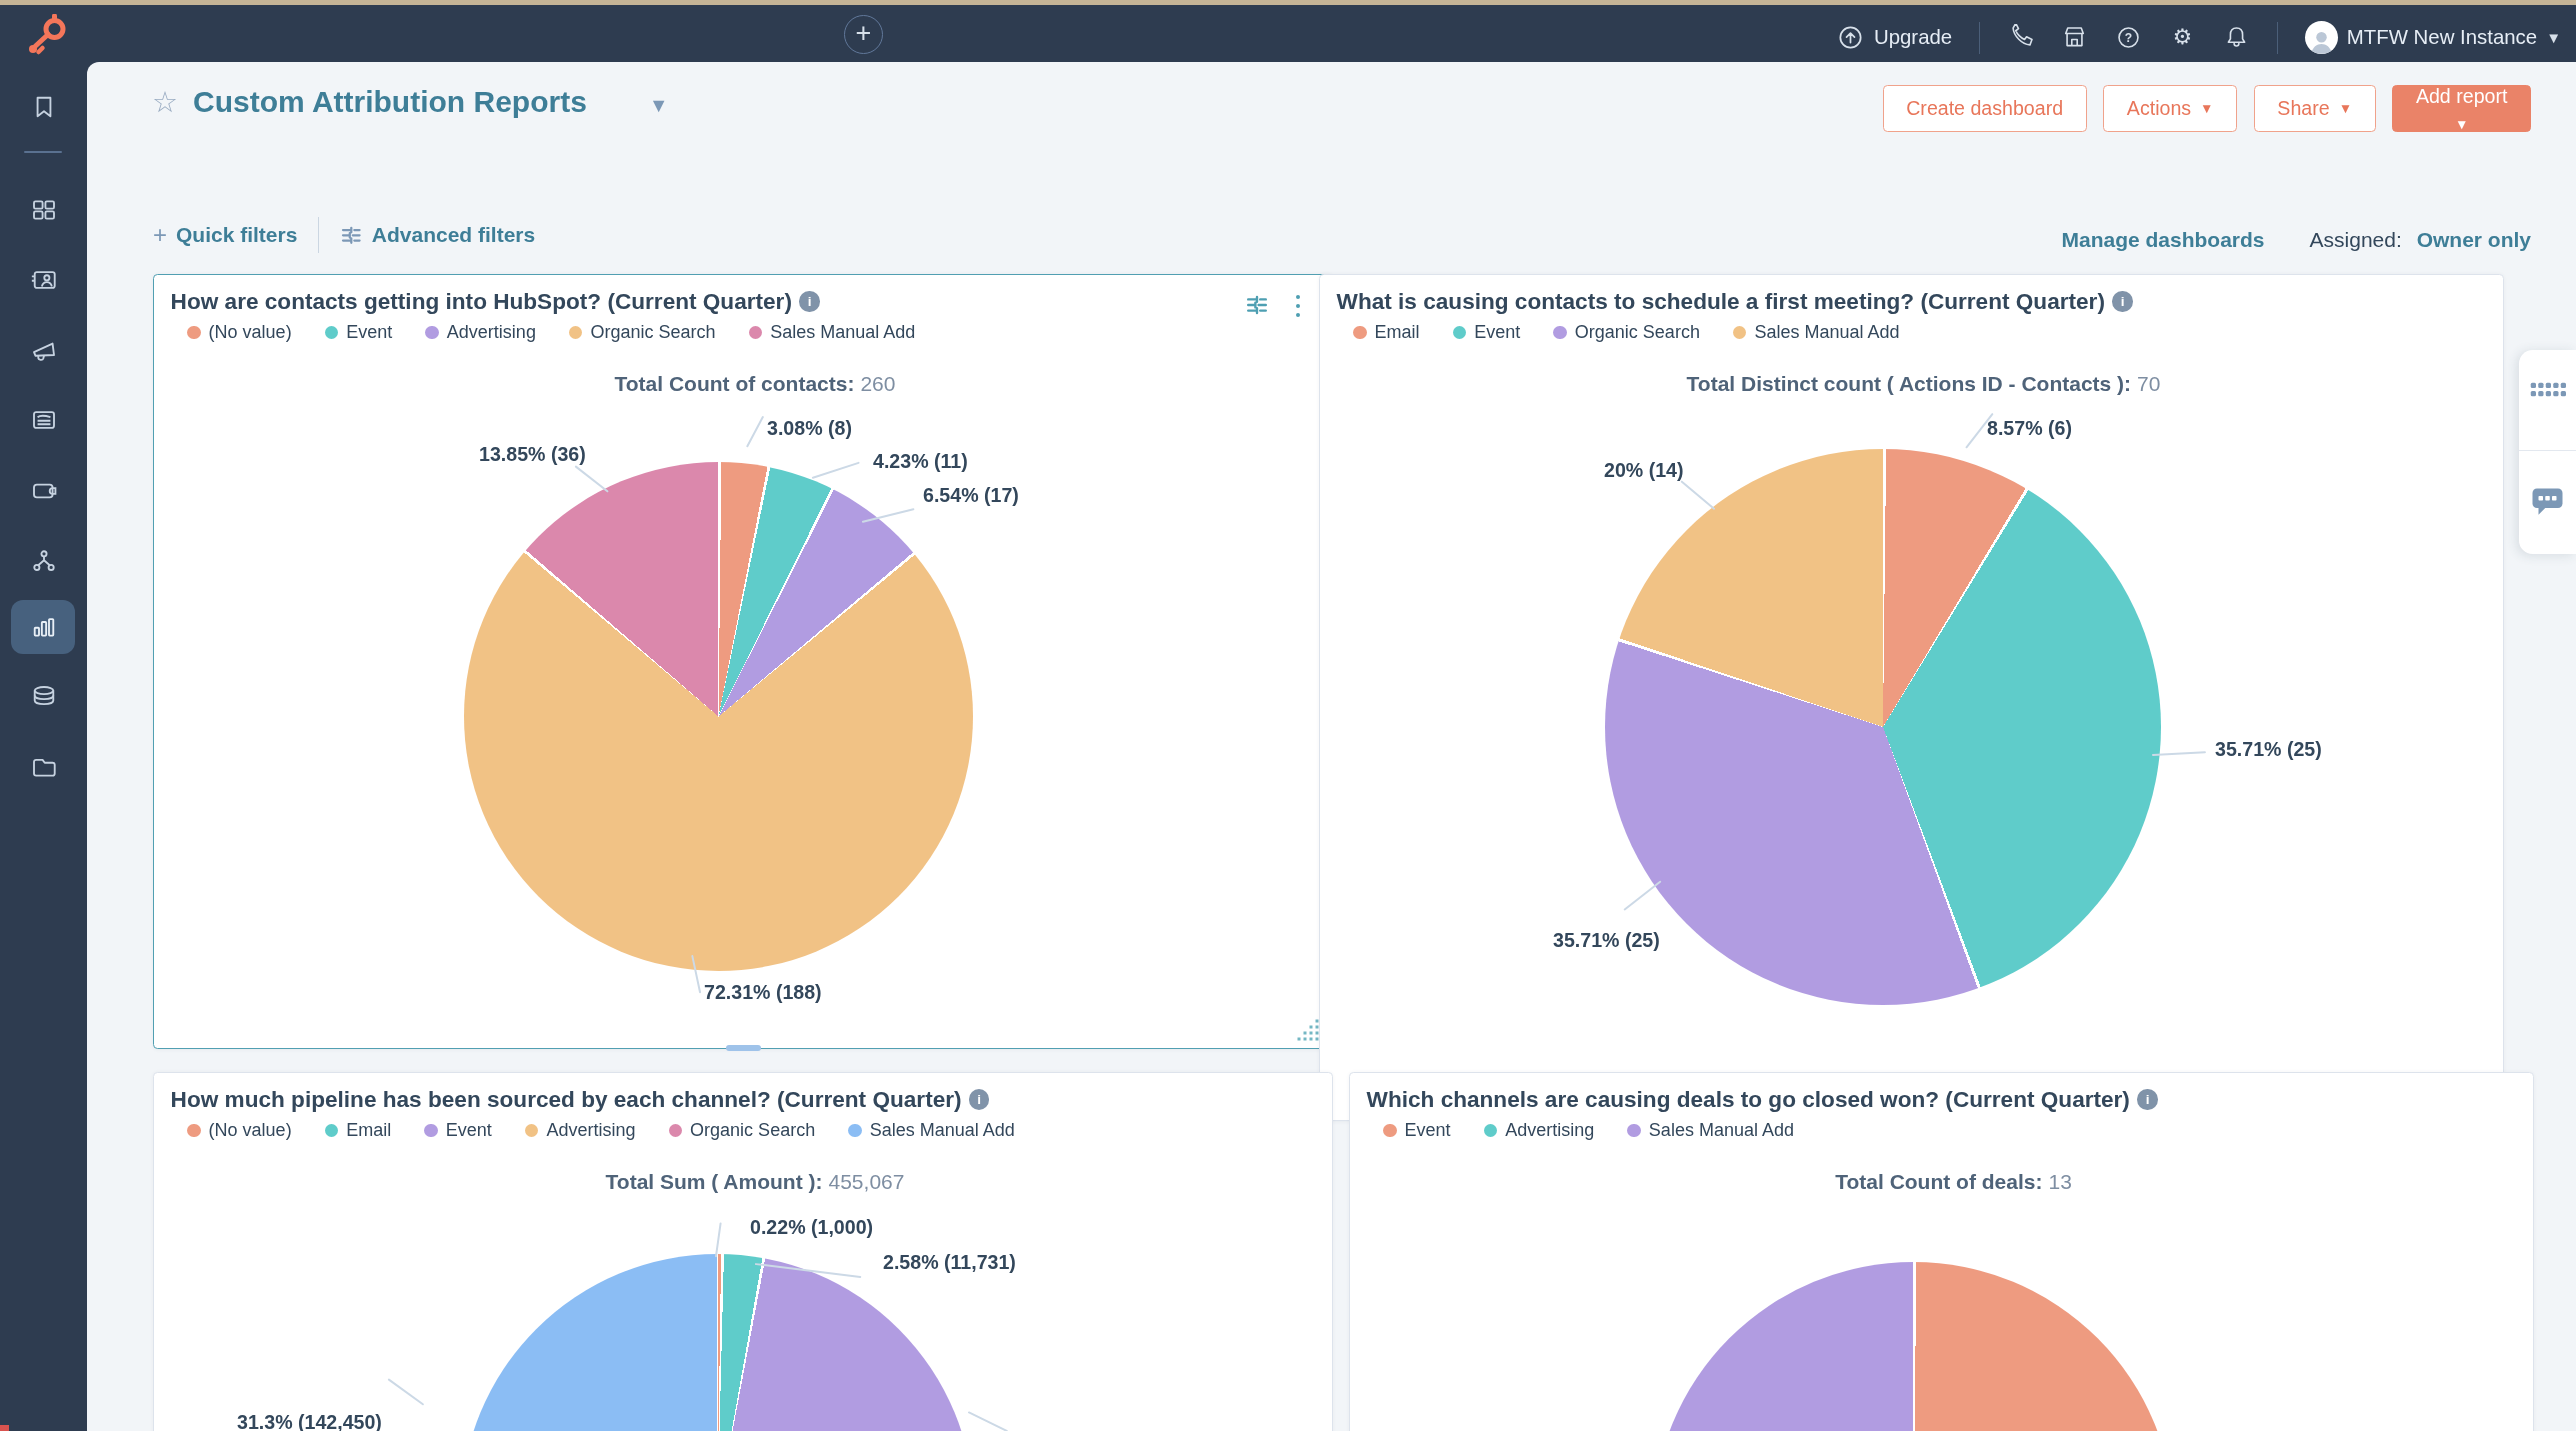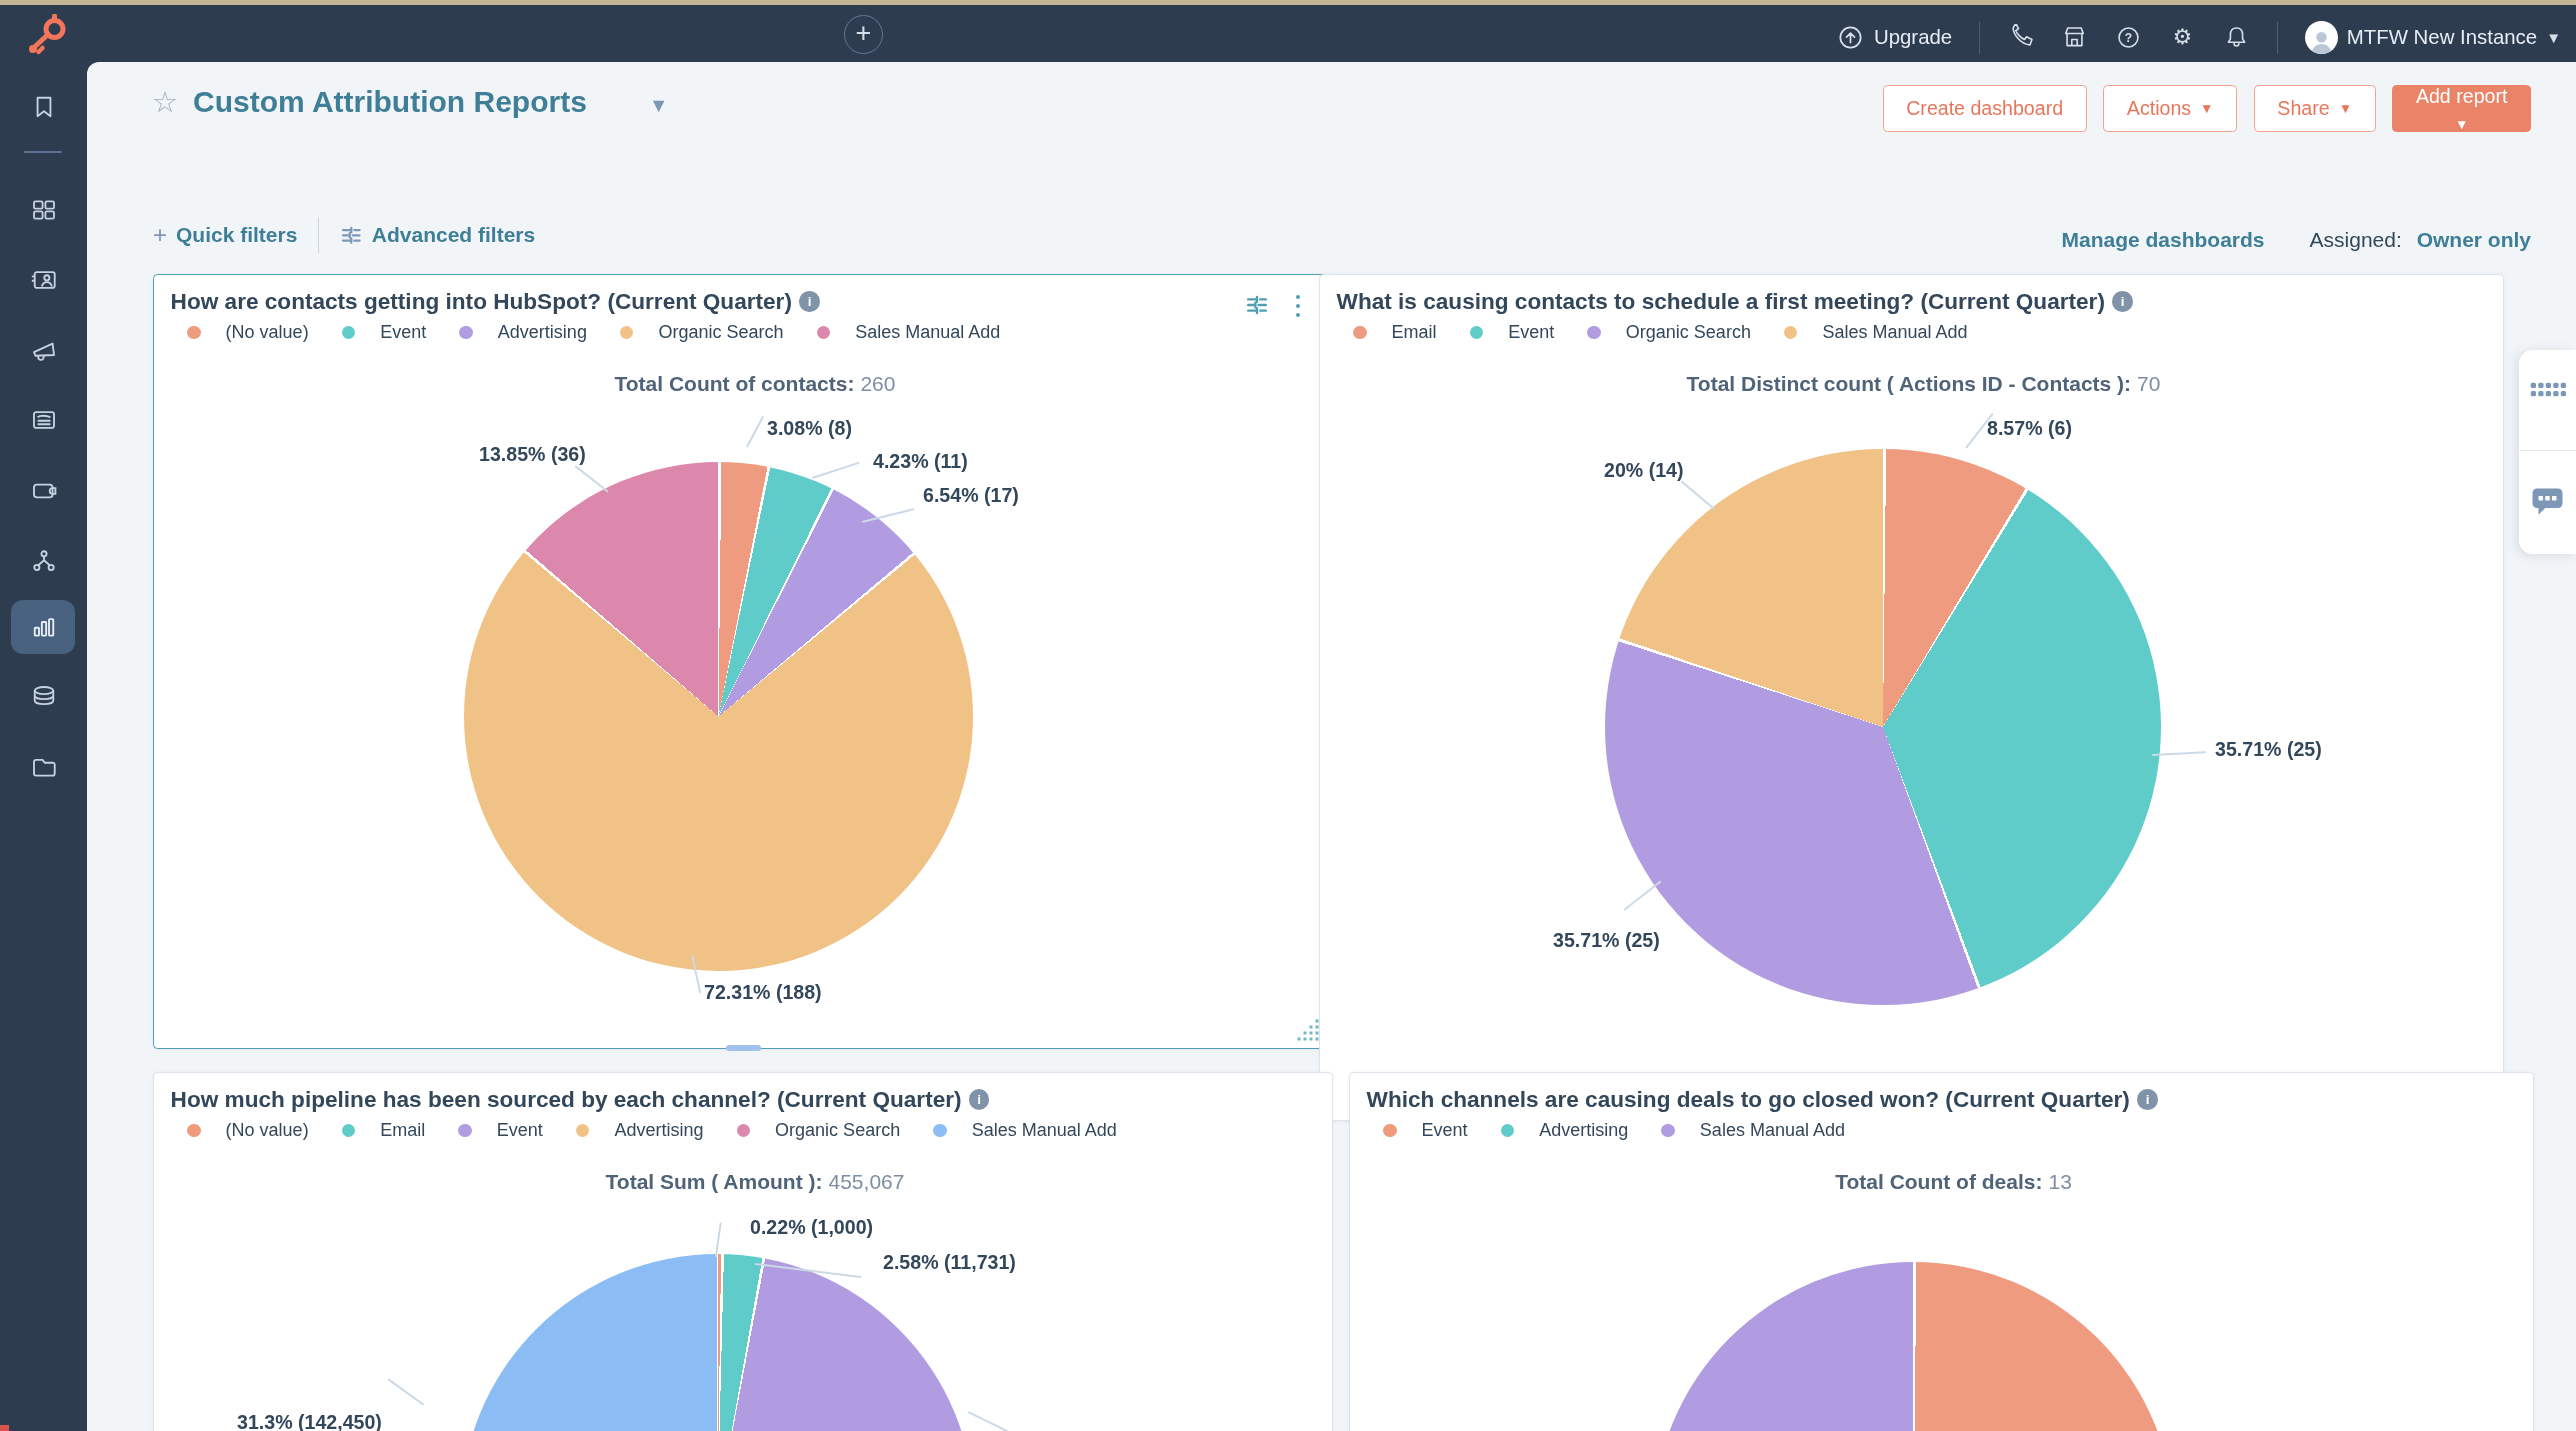--- a/index.html
+++ b/index.html
@@ -34,21 +34,21 @@
   .hbtn { height:47px; border-radius:4.5px; border:1.5px solid #F0A28B; color:#E8765A; font-size:19.6px; font-weight:400; background:#FFFFFF; display:flex; align-items:center; justify-content:center; padding:0 22.6px; gap:9px; }
   .hbtn.solid { background:#EA8368; border-color:#EA8368; color:#FFFFFF;flex-direction:column; }
   .tealtxt { color:#3E7E97; font-weight:700; }
 
   
   .card { position:absolute; background:#FFFFFF; border:0.8px solid #DDE3EC; border-radius:4.5px; box-shadow:0 0.8px 3.8px rgba(45,62,80,.06); }
   .card.selected { border:1.5px solid #519FB2; }
   .cardtitle { position:absolute; left:16.6px; top:13.6px; display:flex; align-items:center; gap:7.5px; color:#33475B; font-size:22.6px; font-weight:700; }
   .infoicon { width:20.4px; height:20.4px; border-radius:50%; background:#8093A9; color:#FFFFFF; font-size:13.6px; font-weight:700; display:inline-flex; align-items:center; justify-content:center; font-style:normal; }
   .legend { position:absolute; left:33px; top:47px; display:flex; gap:33px; }
-  .li { display:flex; align-items:center; gap:25px; color:#33475B; font-size:18px; }
+  .li { display:flex; align-items:center; gap:8px; color:#33475B; font-size:18px; }
   .dot { width:13.6px; height:13.6px; border-radius:50%; display:inline-block; }
   .total { position:absolute; left:0; top:97px; width:100%; text-align:center; font-size:21px;margin-left:12px; }
   .total .tl { color:#4F6379; font-weight:700; }
   .total .tv { color:#7E8EA2; font-weight:400; margin-left:6px; }
   .pie { position:absolute; border-radius:50%; }
   .callout { position:absolute; color:#33475B; font-size:19.6px; font-weight:700; white-space:nowrap; }
   .leader { position:absolute; height:2.3px; background:#CCD9E6; transform-origin:left center; border-radius:1.5px; }
   .kebab { display:flex; flex-direction:column; gap:4.5px; }
   .kebab i { width:4.5px; height:4.5px; border-radius:50%; background:#4E9FB2; }
 

